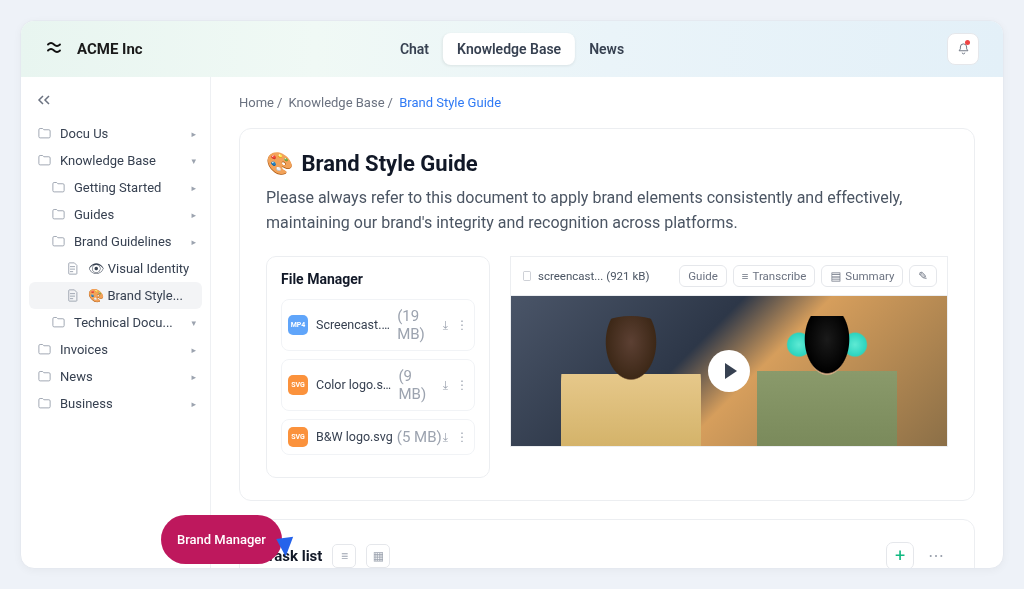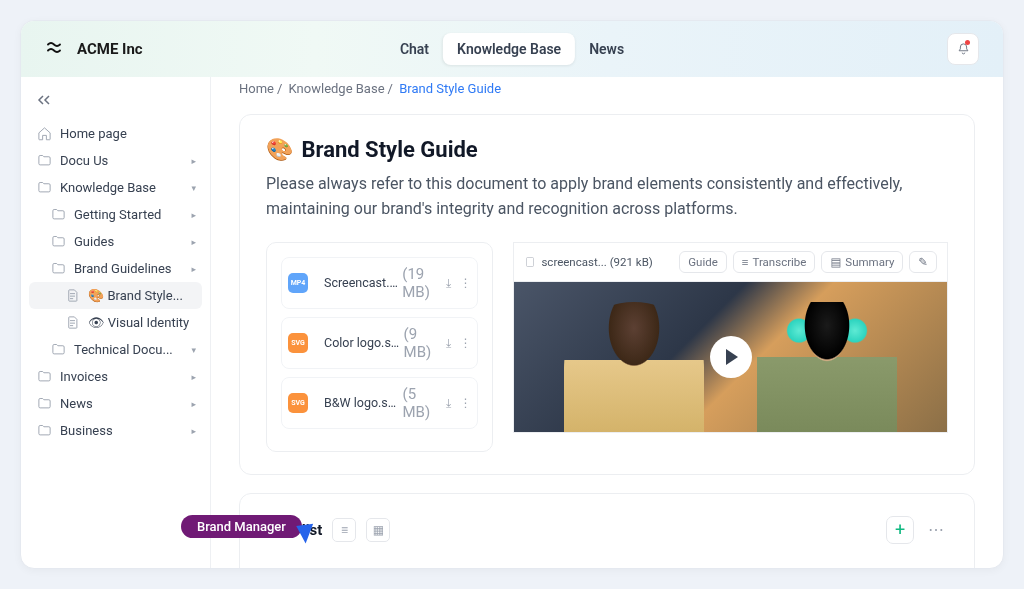--- a/index.html
+++ b/index.html
@@ -14,53 +14,53 @@
 .bell::after{content:"";position:absolute;top:6px;right:8px;width:5px;height:5px;background:#ef4444;border-radius:50%}
 .body{display:flex;height:493px}
 .sidebar{width:190px;border-right:1px solid #eef0f3;padding:14px 8px;overflow-y:auto}
 .collapse{padding:0 8px 10px;color:#6b7280;cursor:pointer}
 .tree-item{display:flex;align-items:center;padding:6px 8px;font-size:13px;color:#374151;cursor:pointer;border-radius:6px;position:relative}
 .tree-item .ticon{width:15px;height:15px;margin-right:8px;color:#9ca3af;flex-shrink:0}
 .tree-item .chev{position:absolute;right:6px;color:#9ca3af;font-size:9px}
 .tree-item.active{background:#f3f4f6}
 .tree-item.d1{padding-left:22px}
 .tree-item.d2{padding-left:36px}
-.main{flex:1;overflow-y:auto;padding:4px 28px}
+.main{flex:1;overflow-y:auto;padding:18px 28px}
 .crumbs{font-size:13px;color:#6b7280;margin-bottom:18px}
 .crumbs .sep{margin:0 3px}
 .crumbs .cur{color:#2f7af5}
 .card{border:1px solid #eceef1;border-radius:12px;padding:22px 26px;margin-bottom:18px}
 .title{display:flex;align-items:center;gap:8px;font-size:22px;font-weight:700;color:#111827;margin-bottom:10px}
 .desc{font-size:16px;color:#4b5563;line-height:1.55;margin-bottom:20px}
 .row2{display:flex;gap:20px;align-items:flex-start}
 .fm{flex:0 0 224px;border:1px solid #eceef1;border-radius:10px;padding:14px}
 .fm-title{font-weight:700;font-size:14px;color:#111827;margin-bottom:12px}
 .file{display:flex;align-items:center;padding:7px 6px;font-size:12.5px;border:1px solid #f1f3f6;border-radius:8px;margin-bottom:8px}
-.ficon{width:20px;height:20px;border-radius:5px;margin-right:16px;display:flex;align-items:center;justify-content:center;font-size:7px;font-weight:700;color:#fff;flex-shrink:0}
+.ficon{width:20px;height:20px;border-radius:5px;margin-right:8px;display:flex;align-items:center;justify-content:center;font-size:7px;font-weight:700;color:#fff;flex-shrink:0}
 .fname{color:#374151;white-space:nowrap;overflow:hidden;text-overflow:ellipsis;max-width:100px}
 .fsize{color:#9ca3af;font-size:15px;margin-left:4px}
 .factions{margin-left:auto;display:flex;gap:8px;color:#9ca3af;font-size:12px}
 .viewall{font-weight:700;font-size:14px;color:#111827;margin-top:6px;cursor:pointer}
 .video{flex:1;border:1px solid #eceef1;border-radius:0;overflow:hidden}
 .vbar{display:flex;align-items:center;padding:8px 10px;border-bottom:1px solid #eceef1;gap:6px;font-size:11.5px}
 .vname{display:flex;align-items:center;gap:5px;color:#4b5563}
 .vtag{border:1px solid #e5e7eb;border-radius:6px;padding:3px 8px;color:#6b7280;cursor:pointer;display:flex;gap:4px;align-items:center}
 .vimg{height:150px;background:linear-gradient(135deg,#4a5568 0%,#2d3748 40%,#d69e5c 55%,#8b6f47 100%);position:relative;display:flex;align-items:center;justify-content:center}
 .play{width:42px;height:42px;background:#fff;border-radius:50%;display:flex;align-items:center;justify-content:center;cursor:pointer}
 .play::after{content:"";border-left:12px solid #374151;border-top:8px solid transparent;border-bottom:8px solid transparent;margin-left:3px}
 .person{position:absolute;bottom:0;width:140px;height:130px}
 .p1{left:50px;background:radial-gradient(ellipse at 50% 20%,#5c4033 0%,#3d2817 25%,transparent 26%),radial-gradient(ellipse at 50% 28%,#d4a373 0%,#c8956a 20%,transparent 21%),linear-gradient(180deg,transparent 45%,#e6c88a 45%,#d4b36a 100%);border-radius:50% 50% 0 0}
 .p2{right:50px;background:radial-gradient(ellipse at 50% 18%,#1a1a1a 0%,#000 22%,transparent 23%),radial-gradient(ellipse at 50% 26%,#e8c4a0 0%,#dbb088 18%,transparent 19%),radial-gradient(circle at 30% 22%,#5eead4 0%,#2dd4bf 8%,transparent 9%),radial-gradient(circle at 70% 22%,#5eead4 0%,#2dd4bf 8%,transparent 9%),linear-gradient(180deg,transparent 42%,#8a9a6b 42%,#7a8a5b 100%)}
 .tasks .thead{display:flex;align-items:center;gap:10px;margin-bottom:14px}
 .tasks .ttitle{font-weight:700;font-size:15px;color:#111827}
 .ticon2{width:24px;height:24px;border:1px solid #e5e7eb;border-radius:5px;display:flex;align-items:center;justify-content:center;color:#9ca3af;font-size:12px;cursor:pointer}
 .addbtn{width:28px;height:28px;border:1px solid #e5e7eb;border-radius:7px;display:flex;align-items:center;justify-content:center;color:#10b981;font-size:18px;cursor:pointer;margin-left:auto}
 .dots{color:#9ca3af;cursor:pointer;padding:0 4px}
 .task{display:flex;align-items:center;gap:10px;font-size:14px;color:#4b5563;padding:4px 0}
-.tooltip{position:absolute;left:160px;top:494px;background:#701a75;color:#fff;font-size:13px;padding:4px 16px;border-radius:999px;font-weight:500;z-index:10}
+.tooltip{position:absolute;left:140px;top:494px;background:#be185d;color:#fff;font-size:13px;padding:17px 16px;border-radius:999px;font-weight:500;z-index:10}
 .tooltip::after{content:"";position:absolute;right:-14px;top:50%;width:0;height:0;border-left:16px solid #2563eb;border-top:6px solid transparent;border-bottom:14px solid transparent;transform:translateY(-30%) rotate(-28deg)}
 </style>
 </head>
 <body>
 
 <div class="app">
   <div class="header">
     <div class="logo">
       <svg width="18" height="18" viewBox="0 0 24 24">
           <path d="M4 6 Q8 2 12 6 Q16 10 20 6 M4 14 Q8 10 12 14 Q16 18 20 14" stroke="#111" stroke-width="2.5" fill="none" stroke-linecap="round"></path>
@@ -82,26 +82,20 @@
   <div class="body">
     <div class="sidebar">
       <div class="collapse">
         <svg width="14" height="12" viewBox="0 0 14 12">
             <path d="M6 2L2 6l4 4M12 2L8 6l4 4" stroke="#6b7280" stroke-width="1.5" fill="none"></path>
           </svg>
       </div>
       <div id="tree">
           <div class="tree-item d0">
             <svg class="ticon" viewBox="0 0 24 24">
-              <path d="M3 11l9-8 9 8v10a1 1 0 0 1-1 1h-5v-7h-6v7H4a1 1 0 0 1-1-1z" stroke="currentColor" fill="none" stroke-width="1.5"></path>
-            </svg>
-            <span>Home page</span>
-          </div>
-          <div class="tree-item d0">
-            <svg class="ticon" viewBox="0 0 24 24">
               <path d="M3 6a2 2 0 0 1 2-2h4l2 2h8a2 2 0 0 1 2 2v9a2 2 0 0 1-2 2H5a2 2 0 0 1-2-2z" stroke="currentColor" fill="none" stroke-width="1.5"></path>
             </svg>
             <span>Docu Us</span>
             <span class="chev">▸</span>
           </div>
           <div class="tree-item d0">
             <svg class="ticon" viewBox="0 0 24 24">
               <path d="M3 6a2 2 0 0 1 2-2h4l2 2h8a2 2 0 0 1 2 2v9a2 2 0 0 1-2 2H5a2 2 0 0 1-2-2z" stroke="currentColor" fill="none" stroke-width="1.5"></path>
             </svg>
             <span>Knowledge Base</span>
@@ -121,31 +115,31 @@
             <span>Guides</span>
             <span class="chev">▸</span>
           </div>
           <div class="tree-item d1">
             <svg class="ticon" viewBox="0 0 24 24">
               <path d="M3 6a2 2 0 0 1 2-2h4l2 2h8a2 2 0 0 1 2 2v9a2 2 0 0 1-2 2H5a2 2 0 0 1-2-2z" stroke="currentColor" fill="none" stroke-width="1.5"></path>
             </svg>
             <span>Brand Guidelines</span>
             <span class="chev">▸</span>
           </div>
+          <div class="tree-item d2">
+            <svg class="ticon" viewBox="0 0 24 24">
+              <path d="M7 3h8l4 4v13a1 1 0 0 1-1 1H7a1 1 0 0 1-1-1V4a1 1 0 0 1 1-1z M8 9h8 M8 13h8 M8 17h5" stroke="currentColor" fill="none" stroke-width="1.5"></path>
+            </svg>
+            <span>👁 Visual Identity</span>
+          </div>
           <div class="tree-item d2 active">
             <svg class="ticon" viewBox="0 0 24 24">
               <path d="M7 3h8l4 4v13a1 1 0 0 1-1 1H7a1 1 0 0 1-1-1V4a1 1 0 0 1 1-1z M8 9h8 M8 13h8 M8 17h5" stroke="currentColor" fill="none" stroke-width="1.5"></path>
             </svg>
             <span>🎨 Brand Style...</span>
-          </div>
-          <div class="tree-item d2">
-            <svg class="ticon" viewBox="0 0 24 24">
-              <path d="M7 3h8l4 4v13a1 1 0 0 1-1 1H7a1 1 0 0 1-1-1V4a1 1 0 0 1 1-1z M8 9h8 M8 13h8 M8 17h5" stroke="currentColor" fill="none" stroke-width="1.5"></path>
-            </svg>
-            <span>👁 Visual Identity</span>
           </div>
           <div class="tree-item d1">
             <svg class="ticon" viewBox="0 0 24 24">
               <path d="M3 6a2 2 0 0 1 2-2h4l2 2h8a2 2 0 0 1 2 2v9a2 2 0 0 1-2 2H5a2 2 0 0 1-2-2z" stroke="currentColor" fill="none" stroke-width="1.5"></path>
             </svg>
             <span>Technical Docu...</span>
             <span class="chev">▾</span>
           </div>
           <div class="tree-item d0">
             <svg class="ticon" viewBox="0 0 24 24">
@@ -180,20 +174,21 @@
 
       <div class="card">
         <div class="title">
           <span>🎨</span>
           <span>Brand Style Guide</span>
         </div>
         <div class="desc">Please always refer to this document to apply brand elements consistently and effectively, maintaining our brand's integrity and recognition across platforms.</div>
 
         <div class="row2">
           <div class="fm">
+            <div class="fm-title">File Manager</div>
             <div id="files">
                 <div class="file">
                   <div class="ficon" style="background:#60a5fa">MP4</div>
                   <span class="fname">Screencast.mp4</span>
                   <span class="fsize">(19 MB)</span>
                   <div class="factions">
                     <span>⤓</span>
                     <span>⋮</span>
                   </div>
                 </div>

